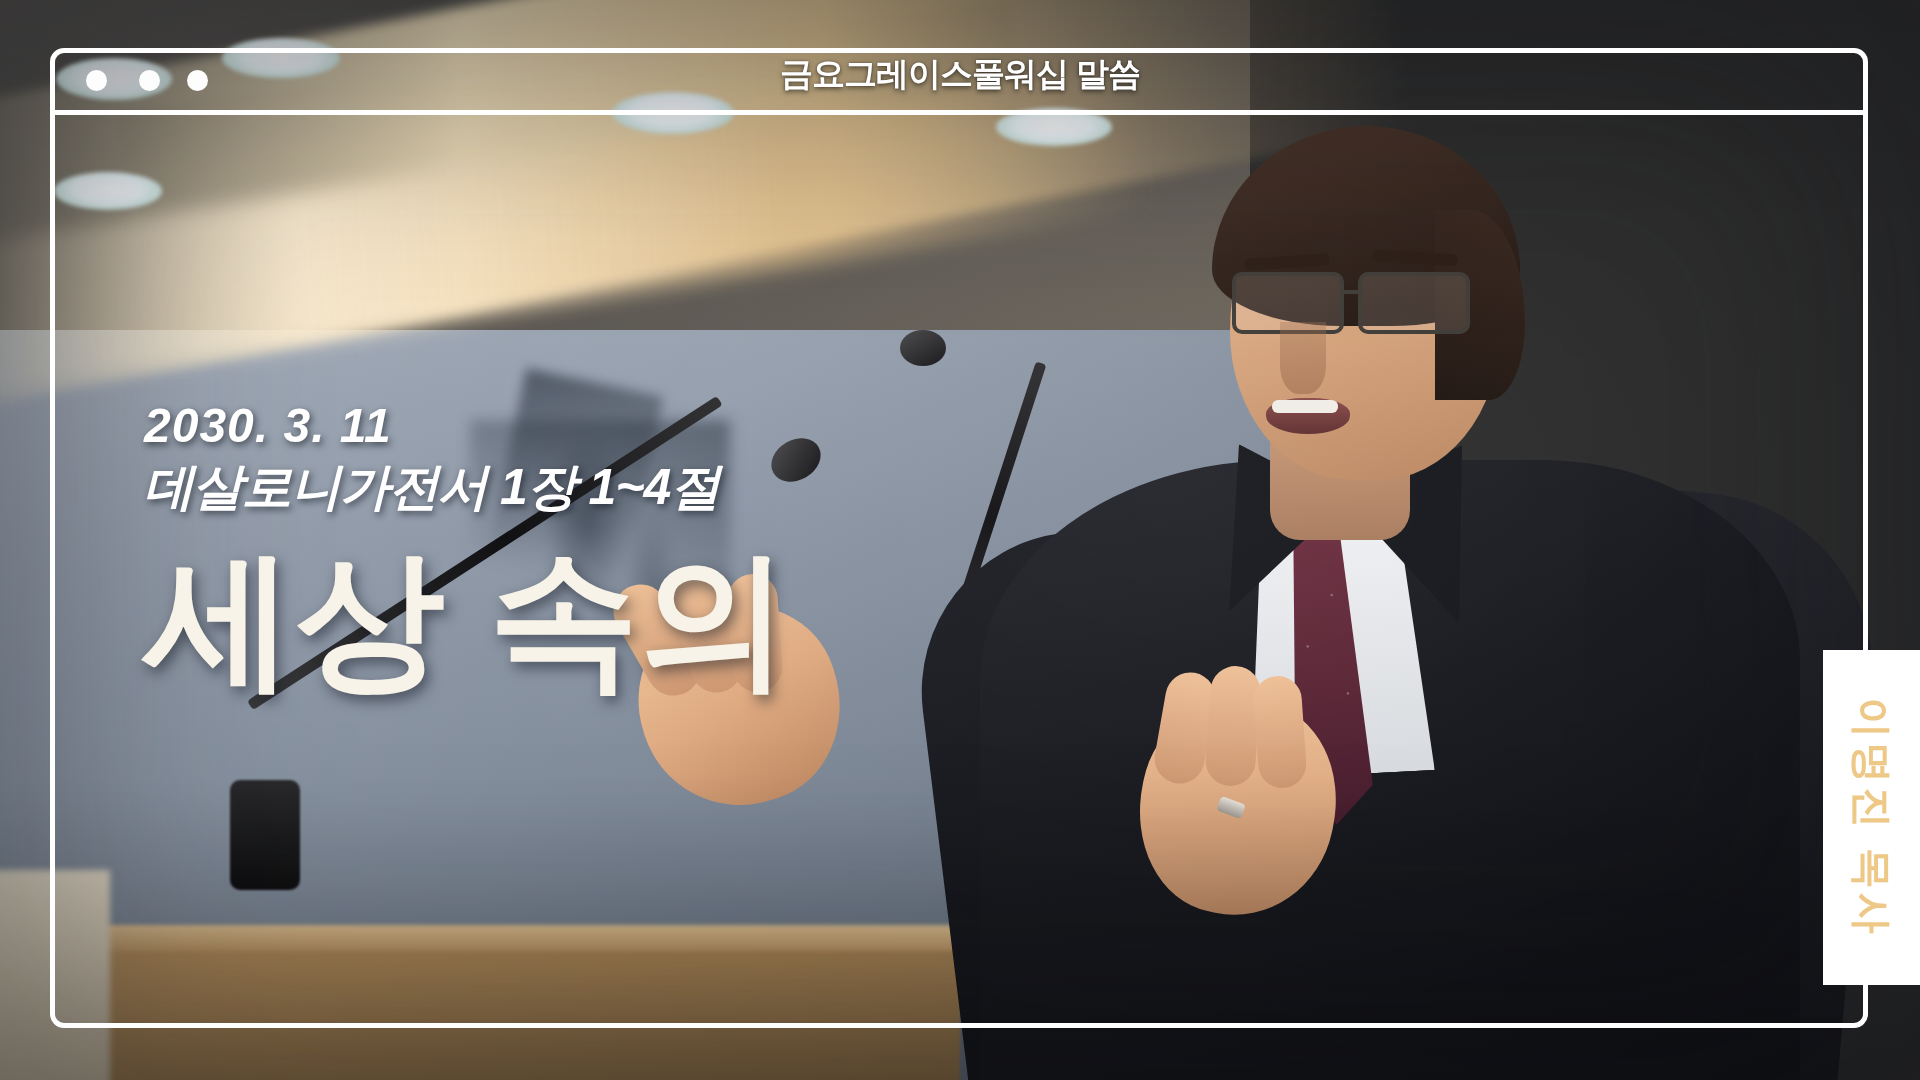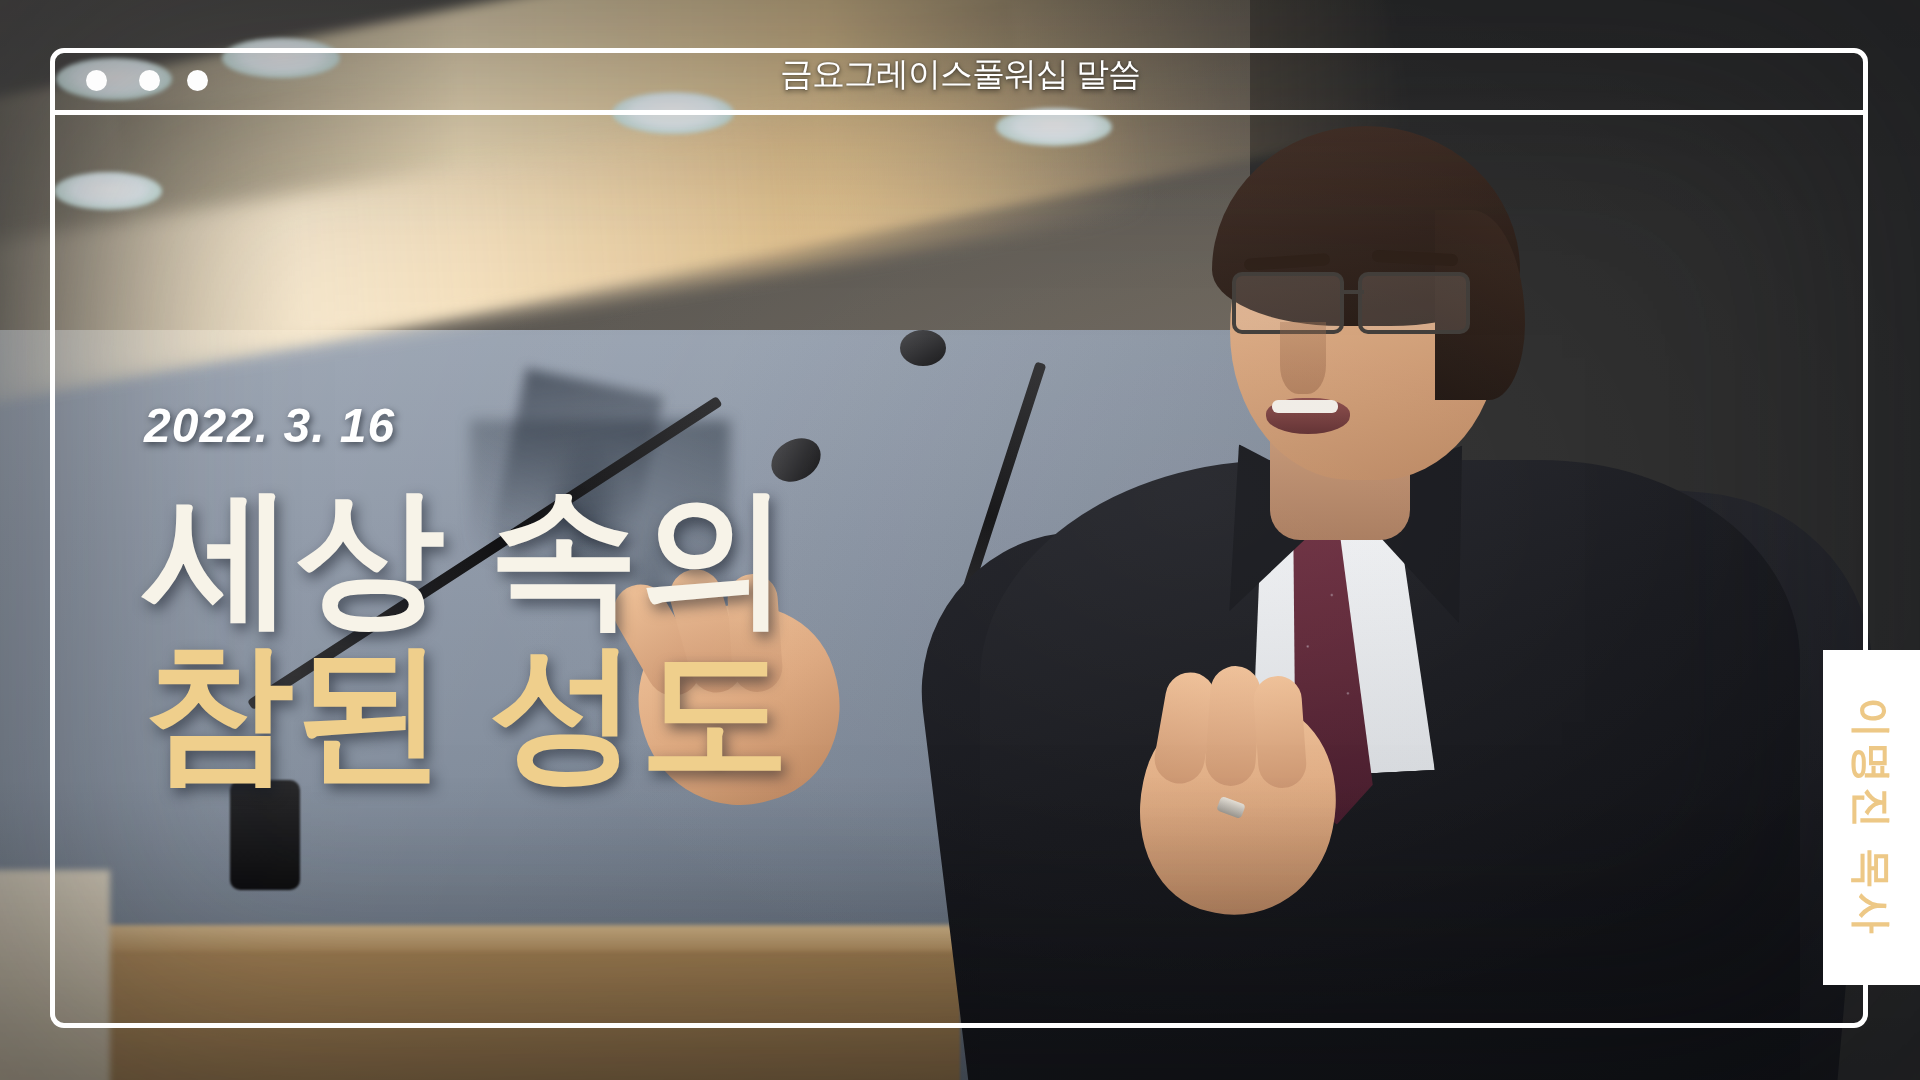--- a/index.html
+++ b/index.html
@@ -261,21 +261,21 @@
     position:absolute; width:21px; height:21px; border-radius:50%;
     background:#fdfdfd; top:70px;
   }
   .dot.d1{ left:86px; }
   .dot.d2{ left:139px; }
   .dot.d3{ left:187px; }
 
   .window-title {
     position:absolute; left:0; top:52px; width:1920px;
     text-align:center;
-    font-size:33px; font-weight:normal; letter-spacing:-1px;
+    font-size:33px; font-weight:bold; letter-spacing:-1px;
     color:#ffffff;
     text-shadow:0 2px 5px rgba(0,0,0,.55), 0 0 2px rgba(0,0,0,.4);
     font-family:"Liberation Sans", sans-serif;
   }
 
   
   .caption { position:absolute; left:144px; top:398px; width:940px; }
 
   .date-line {
     font-size:48px; font-weight:bold; font-style:italic;
@@ -384,22 +384,22 @@
   </div>
 
   <div class="frame"></div>
   <div class="titlebar-divider"></div>
   <div class="dot d1"></div>
   <div class="dot d2"></div>
   <div class="dot d3"></div>
   <div class="window-title">금요그레이스풀워십 말씀</div>
 
   <div class="caption">
-    <div class="date-line">2022. 3. 16</div>
+    <div class="date-line">2030. 3. 11</div>
+    <div class="verse-line">데살로니가전서 1장 1~4절</div>
     <div class="headline l1">세상 속의</div>
-    <div class="headline l2">참된 성도</div>
   </div>
 
   <div class="name-panel">
     <div class="name-vertical">이명진 목사</div>
   </div>
 
 </div>
 
 </body></html>

